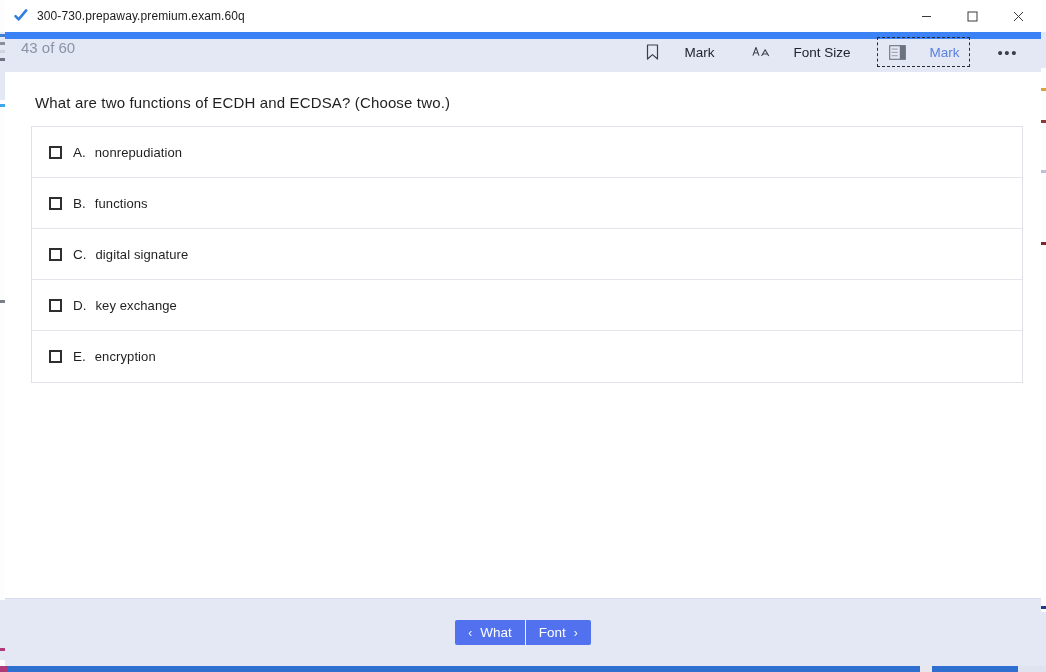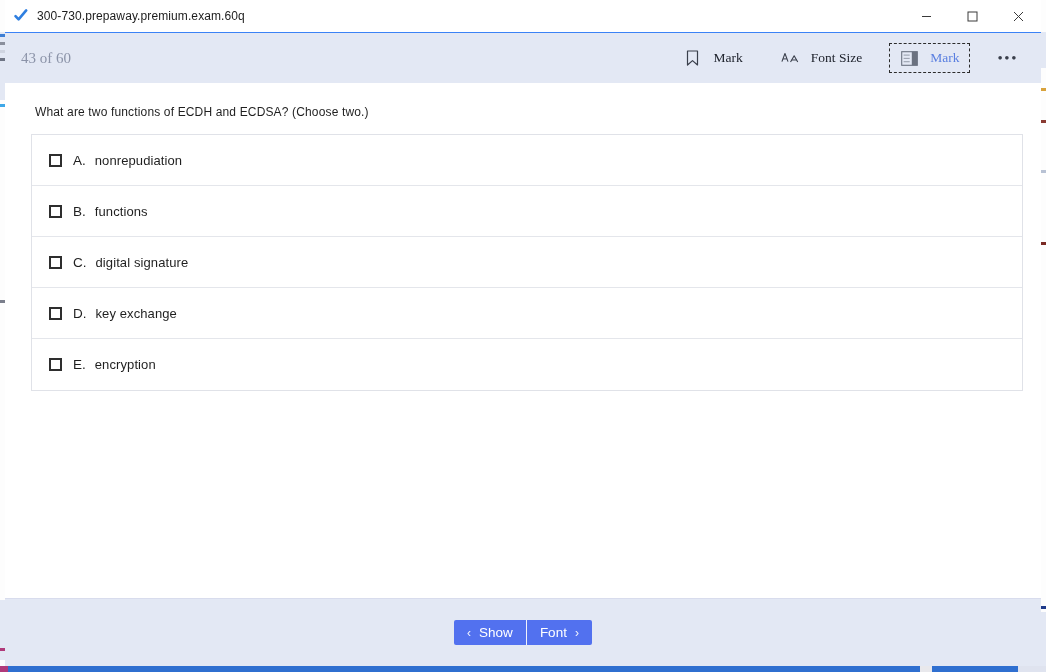--- a/index.html
+++ b/index.html
@@ -51,21 +51,21 @@
     flex-direction: column;
   }
 
   
   .titlebar {
     height: 32px;
     background: #ffffff;
     display: flex;
     align-items: center;
     flex: 0 0 auto;
-    border-bottom: 1px solid #3b82f6;
+    border-bottom: 7px solid #3b82f6;
   }
   .app-icon {
     width: 18px;
     height: 18px;
     margin-left: 7px;
     margin-right: 7px;
     flex: 0 0 auto;
     display: flex;
     align-items: center;
     justify-content: center;
@@ -85,43 +85,42 @@
     width: 46px;
     height: 32px;
     display: flex;
     align-items: center;
     justify-content: center;
     cursor: default;
   }
 
   
   .toolbar {
-    height: 50px;
+    height: 33px;
     background: #e3e8f4;
     display: flex;
-    align-items: center;
+    align-items: flex-start;
     flex: 0 0 auto;
     padding: 0 14px 0 0;
-    font-family: Liberation Serif, serif;
   }
   .progress-label {
     font-size: 15px;
     color: #8b93a8;
     margin-left: 16px;
     white-space: nowrap;
   }
   .tool-group {
     margin-left: auto;
     display: flex;
     align-items: center;
   }
   .tool-btn {
     display: flex;
     align-items: center;
-    gap: 12px;
+    gap: 23px;
     padding: 4px 9px;
     margin: 0 10px;
     font-size: 13.5px;
     color: #20242e;
     white-space: nowrap;
     cursor: default;
   }
   .tool-btn .ticon {
     display: flex;
     align-items: center;
@@ -146,21 +145,21 @@
 
   
   .content {
     flex: 1 1 auto;
     background: #ffffff;
     padding: 0;
     overflow: hidden;
     position: relative;
   }
   .question-text {
-    font-size: 12px;
+    font-size: 15px;
     color: #1f1f1f;
     margin: 22px 0 0 30px;
     letter-spacing: 0.15px;
   }
   .options-box {
     margin: 15px 0 0 26px;
     width: 992px;
     border: 1px solid #e0e2e8;
     box-sizing: border-box;
     background: #ffffff;
@@ -385,21 +384,21 @@
         <span class="option-label">encryption</span>
       </div>
 
     </div>
   </div>
 
   <div class="footer">
     <div class="navgroup">
       <div class="nav-btn prev">
         <span class="nav-chev">‹</span>
-        <span>Show</span>
+        <span>What</span>
       </div>
       <div class="nav-btn next">
         <span>Font</span>
         <span class="nav-chev">›</span>
       </div>
     </div>
   </div>
 
 </div>
 

